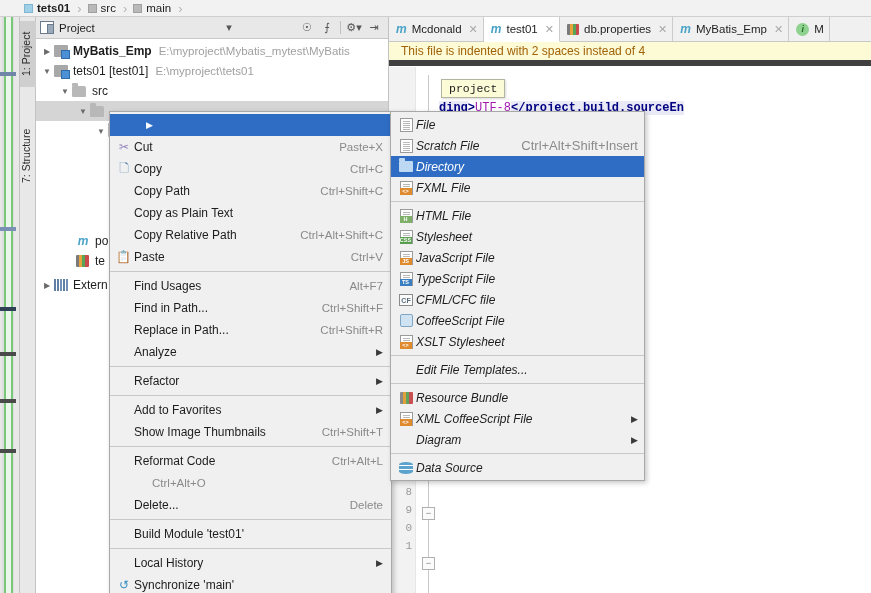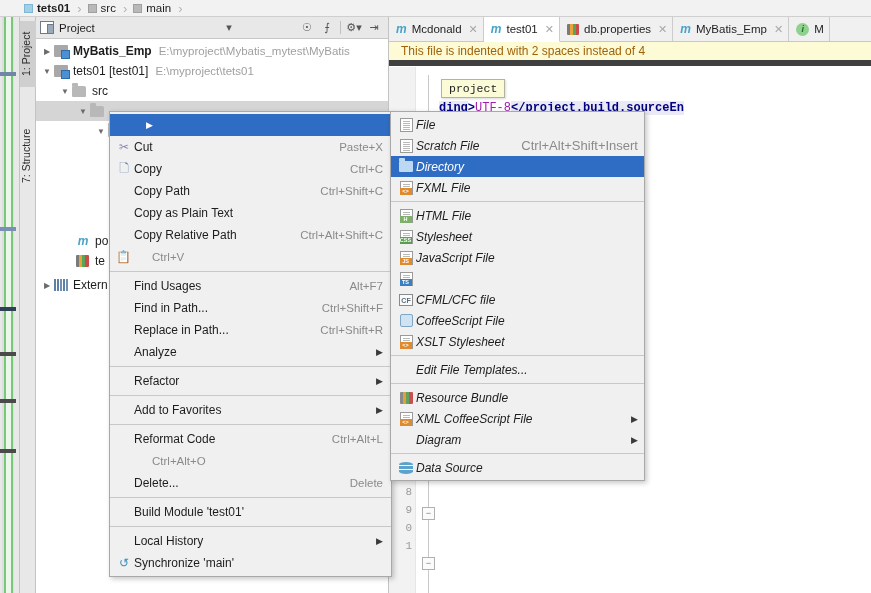--- a/index.html
+++ b/index.html
@@ -513,20 +513,21 @@
       <span class="mi-icon"></span>
       <span class="mi-label">Copy as Plain Text</span>
     </div>
     <div class="mi">
       <span class="mi-icon"></span>
       <span class="mi-label">Copy Relative Path</span>
       <span class="mi-acc">Ctrl+Alt+Shift+C</span>
     </div>
     <div class="mi">
       <span class="mi-icon g-paste">📋</span>
+      <span class="mi-label">Paste</span>
       <span class="mi-acc">Ctrl+V</span>
     </div>
 
     <div class="msep"></div>
 
     <div class="mi">
       <span class="mi-icon"></span>
       <span class="mi-label">Find Usages</span>
       <span class="mi-acc">Alt+F7</span>
     </div>
@@ -553,20 +554,25 @@
       <span class="mi-label">Refactor</span>
       <span class="mi-arrow">▶</span>
     </div>
 
     <div class="msep"></div>
 
     <div class="mi">
       <span class="mi-icon"></span>
       <span class="mi-label">Add to Favorites</span>
       <span class="mi-arrow">▶</span>
+    </div>
+    <div class="mi">
+      <span class="mi-icon"></span>
+      <span class="mi-label">Show Image Thumbnails</span>
+      <span class="mi-acc">Ctrl+Shift+T</span>
     </div>
 
     <div class="msep"></div>
 
     <div class="mi">
       <span class="mi-icon"></span>
       <span class="mi-label">Reformat Code</span>
       <span class="mi-acc">Ctrl+Alt+L</span>
     </div>
     <div class="mi">
@@ -654,20 +660,21 @@
           </span>
         </span>
       <span class="si-label">JavaScript File</span>
     </div>
     <div class="si">
       <span class="si-icon">
           <span class="fi fi-page">
             <span class="fi-badge b-ts">TS</span>
           </span>
         </span>
+      <span class="si-label">TypeScript File</span>
     </div>
     <div class="si">
       <span class="si-icon">
           <span class="fi-cf">CF</span>
         </span>
       <span class="si-label">CFML/CFC file</span>
     </div>
     <div class="si">
       <span class="si-icon">
           <span class="fi-coffee"></span>

